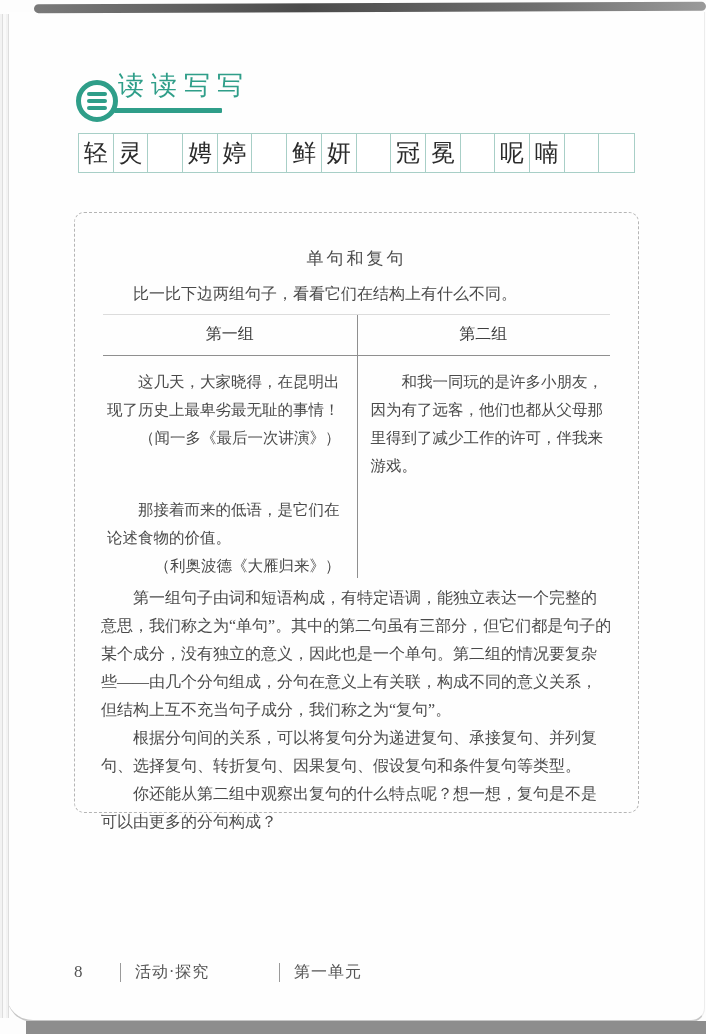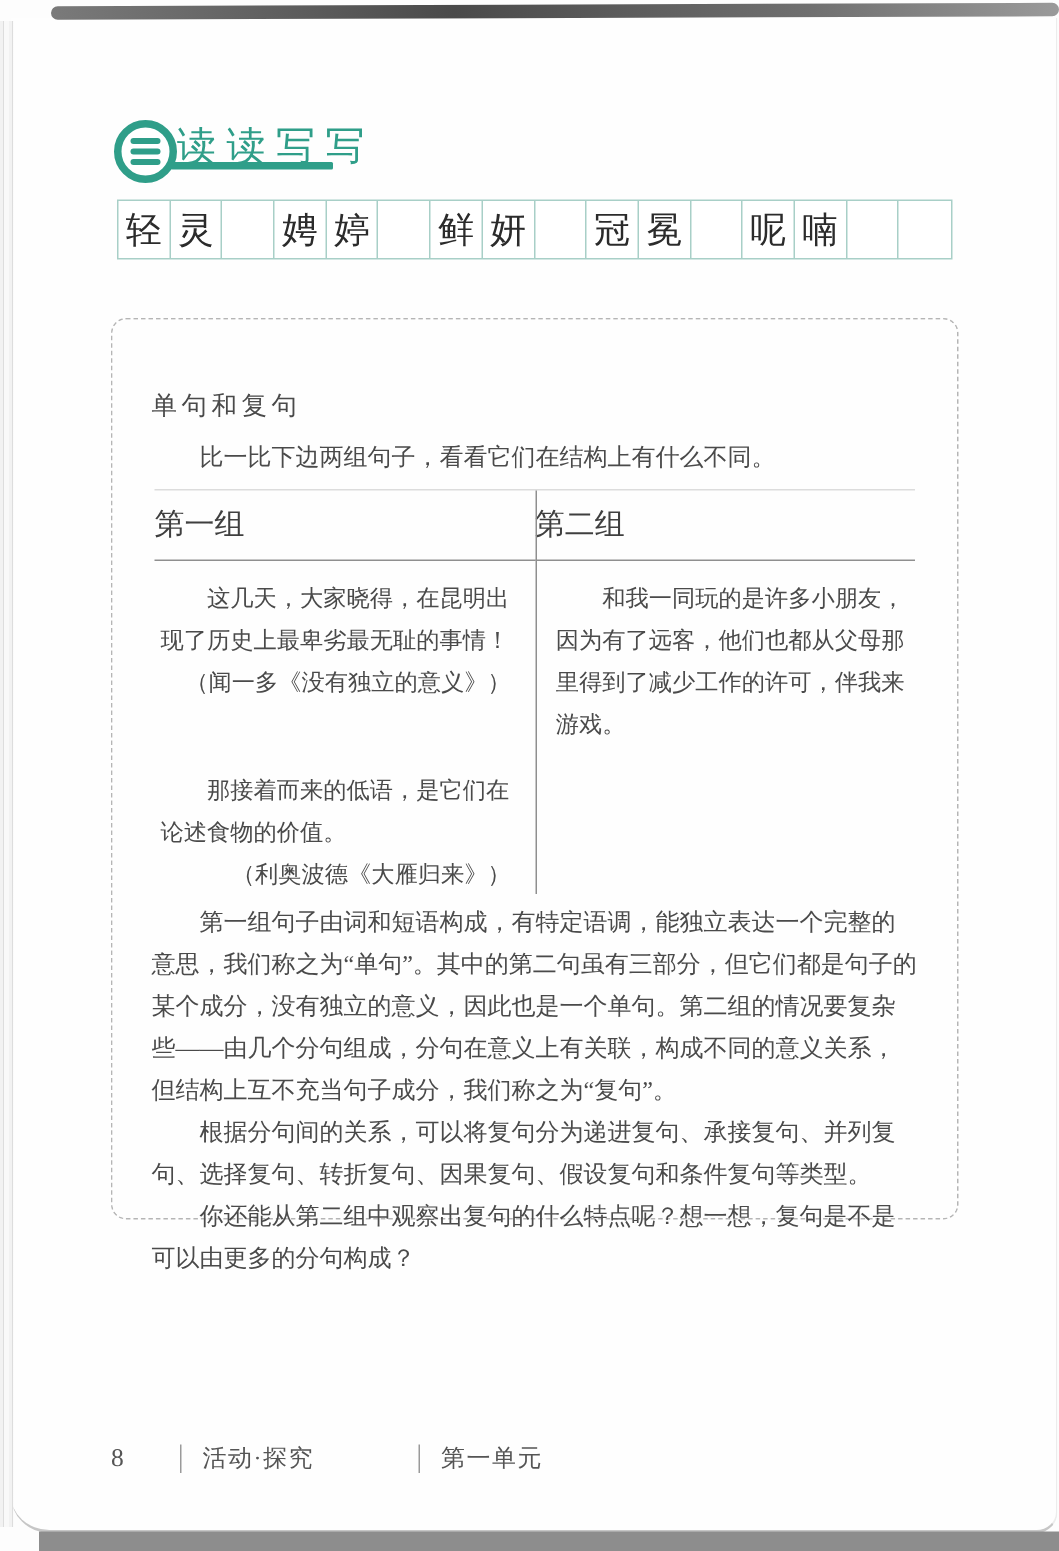--- a/index.html
+++ b/index.html
@@ -33,21 +33,21 @@
   }
   
   .hdr-icon {
     position:absolute; left:76px; top:80px; width:42px; height:42px;
     border:5px solid var(--green); border-radius:50%;
     display:flex; flex-direction:column; justify-content:center; align-items:center; gap:3px;
     background:#fff;
   }
   .hdr-icon .bar { width:20px; height:4px; background:var(--green); border-radius:2px; }
   .hdr-title {
-    position:absolute; left:118px; top:80px;
+    position:absolute; left:118px; top:68px;
     font-size:26px; color:var(--green); letter-spacing:7px; font-weight:500;
     font-family:"Liberation Serif", serif;
   }
   .hdr-underline {
     position:absolute; left:114px; top:108px; width:108px; height:5px;
     background:var(--green); border-radius:1px;
   }
   
   .char-grid {
     position:absolute; left:78px; top:133px; width:557px; height:40px;
@@ -61,37 +61,37 @@
     font-family:"Liberation Serif", serif;
   }
   .char-cell:last-child { border-right:none; }
   
   .lesson-box {
     position:absolute; left:74px; top:212px; width:565px; height:601px;
     border:1px dashed #b5b5b5; border-radius:10px;
     padding:26px 26px 0 26px;
   }
   .lesson-title {
-    text-align:left; font-size:17px; letter-spacing:3px; color:#4a4a4a;
-    margin-top:20px;
+    text-align:center; font-size:17px; letter-spacing:3px; color:#4a4a4a;
+    margin-top:8px;
   }
   .lesson-intro {
     margin-top:10px; font-size:16px; line-height:28px; text-indent:2em; color:#4a4a4a;
   }
   
   .cmp-table {
     position:relative; margin:6px 2px 0 2px;
     border-top:1px solid #dcdcdc;
   }
   .cmp-divider {
     position:absolute; left:50%; top:0; bottom:6px; width:1px; background:#8f8f8f;
   }
   .cmp-head { display:grid; grid-template-columns:1fr 1fr; }
   .cmp-head .cmp-th {
-    text-align:left; font-size:20px; color:#3f3f3f;
+    text-align:center; font-size:16px; color:#3f3f3f;
     padding:9px 0 10px 0; border-bottom:1px solid #8f8f8f;
   }
   .cmp-body { display:grid; grid-template-columns:1fr 1fr; }
   .cmp-cell {
     font-size:15.5px; line-height:28px; color:#4a4a4a; padding:12px 12px 4px 4px;font-family:Liberation Serif, serif;
   }
   .cmp-cell.right-col { padding:12px 2px 4px 14px; }
   .cmp-cell .sent { text-indent:2em; }
   .cmp-cell .src { text-align:right; padding-right:4px; }
   .cmp-cell.right-col .src { padding-right:20px; }
@@ -154,21 +154,21 @@
 
     <div class="cmp-table">
       <div class="cmp-divider"></div>
       <div class="cmp-head">
         <div class="cmp-th">第一组</div>
         <div class="cmp-th">第二组</div>
       </div>
       <div class="cmp-body">
         <div class="cmp-cell left-col">
           <div class="sent">这几天，大家晓得，在昆明出现了历史上最卑劣最无耻的事情！</div>
-          <div class="src">（闻一多《没有独立的意义》）</div>
+          <div class="src">（闻一多《最后一次讲演》）</div>
         </div>
         <div class="cmp-cell right-col">
           <div class="sent">和我一同玩的是许多小朋友，因为有了远客，他们也都从父母那里得到了减少工作的许可，伴我来游戏。</div>
         </div>
       </div>
       <div class="cmp-body">
         <div class="cmp-cell left-col">
           <div class="sent">那接着而来的低语，是它们在论述食物的价值。</div>
           <div class="src">（利奥波德《大雁归来》）</div>
         </div>

